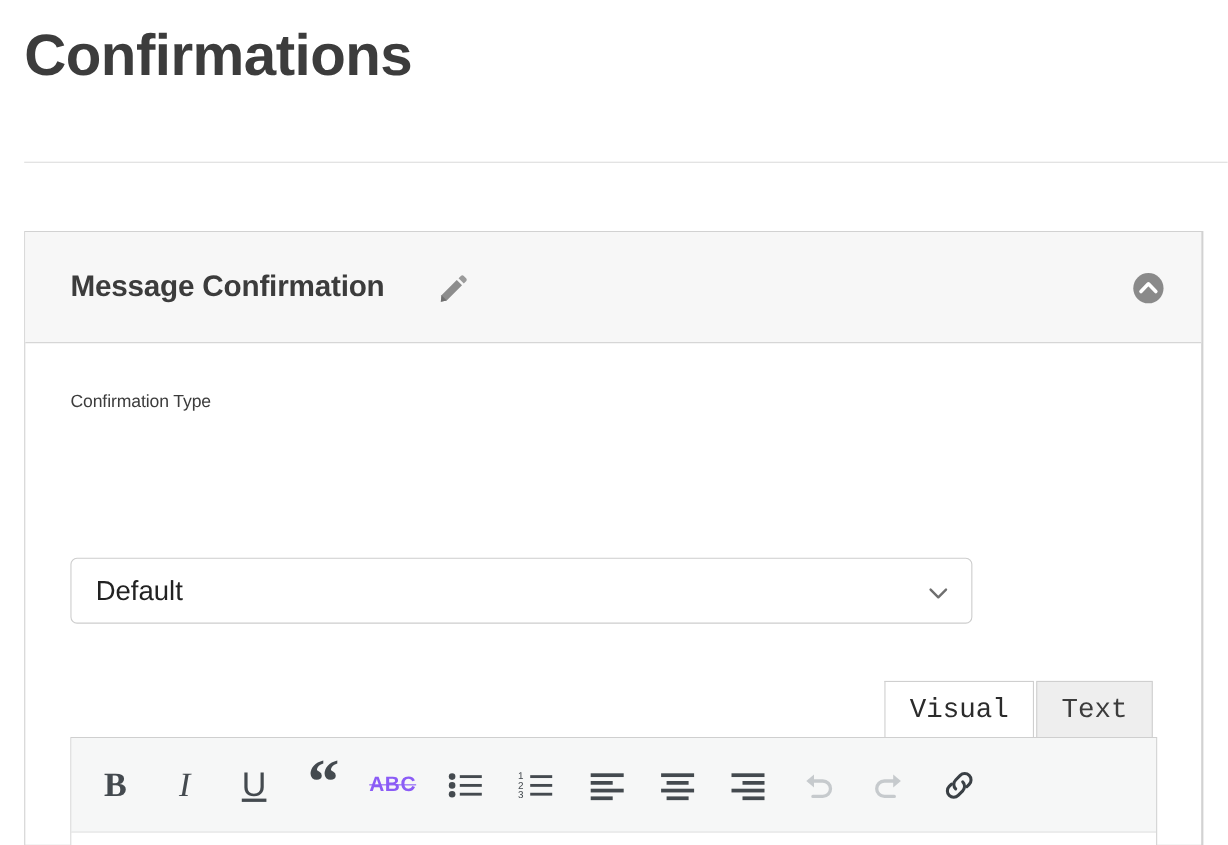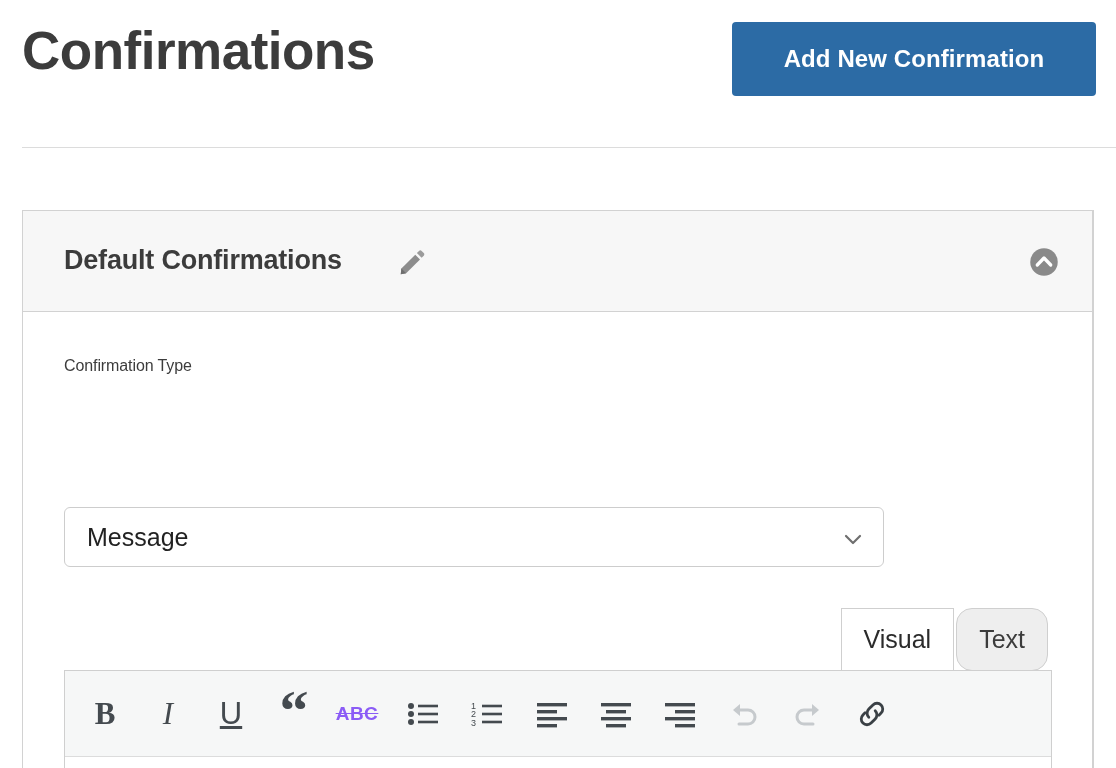--- a/index.html
+++ b/index.html
@@ -149,42 +149,42 @@
   
   .tabs {
     position: absolute;
     top: 307px;
     right: 44px;
     display: flex;
     align-items: flex-end;
     height: 52px;
   }
   .tab {
-    height: 63px;
+    height: 52px;
     box-sizing: border-box;
     padding: 0 22px;
     display: flex;
     align-items: center;
     justify-content: center;
     font-size: 25px;
     color: #3c3c3c;
     border: 1px solid #cfcfcf;
     cursor: pointer;
+    font-family: Liberation Mono, monospace;
   }
   .tab.active {
     background: #ffffff;
     border-bottom-color: #ffffff;
     color: #2b2b2b;
   }
   .tab.inactive {
     background: #eeeeee;
     border-color: #cfcfcf;
     margin-left: 2px;
     color: #3c3c3c;
-    border-radius: 16px;
   }
 
   
   .editor {
     position: absolute;
     left: 41px;
     top: 358px;
     width: 988px;
     box-sizing: border-box;
     border: 1px solid #cfcfcf;
@@ -234,28 +234,27 @@
     height: 120px;
     background: #ffffff;
     position: relative;
   }
 </style>
 </head>
 <body>
 
 <div class="page-head">
   <h1 class="page-title">Confirmations</h1>
-  <button class="add-btn">Add New Confirmation</button>
   <div class="head-rule"></div>
 </div>
 
 <div class="panel">
 
   <div class="panel-header">
-    <h2 class="panel-title">Default Confirmations</h2>
+    <h2 class="panel-title">Message Confirmation</h2>
 
     <span class="edit-icon">
       <svg width="30" height="30" viewBox="0 0 24 24" aria-hidden="true">
         <path d="M3.5 17.2 L14.6 6.1 L18.4 9.9 L7.3 21 L3 21.8 Z" fill="#8d8d8d"></path>
         <path d="M15.9 4.8 L17.6 3.1 C18.2 2.5 19.1 2.5 19.7 3.1 L21.4 4.8 C22 5.4 22 6.3 21.4 6.9 L19.7 8.6 Z" fill="#9b9b9b"></path>
         <path d="M3.5 17.2 L7.3 21 L3 21.8 Z" fill="#6f6f6f"></path>
       </svg>
     </span>
 
     <span class="toggle-icon">
@@ -263,21 +262,21 @@
         <circle cx="12" cy="12" r="11" fill="#8a8a8a"></circle>
         <path d="M6.6 14.4 L12 8.8 L17.4 14.4" fill="none" stroke="#ffffff" stroke-width="2.6" stroke-linecap="round" stroke-linejoin="round"></path>
       </svg>
     </span>
   </div>
 
   <div class="panel-body">
 
     <div class="field-label label-type">Confirmation Type</div>
     <div class="select-box">
-      <span class="select-value">Message</span>
+      <span class="select-value">Default</span>
       <span class="select-chevron">
         <svg width="24" height="24" viewBox="0 0 24 24" aria-hidden="true">
           <path d="M5 9 L12 16 L19 9" fill="none" stroke="#6f6f6f" stroke-width="2.2" stroke-linecap="round" stroke-linejoin="round"></path>
         </svg>
       </span>
     </div>
 
 
     <div class="tabs">
       <div class="tab active">Visual</div>

